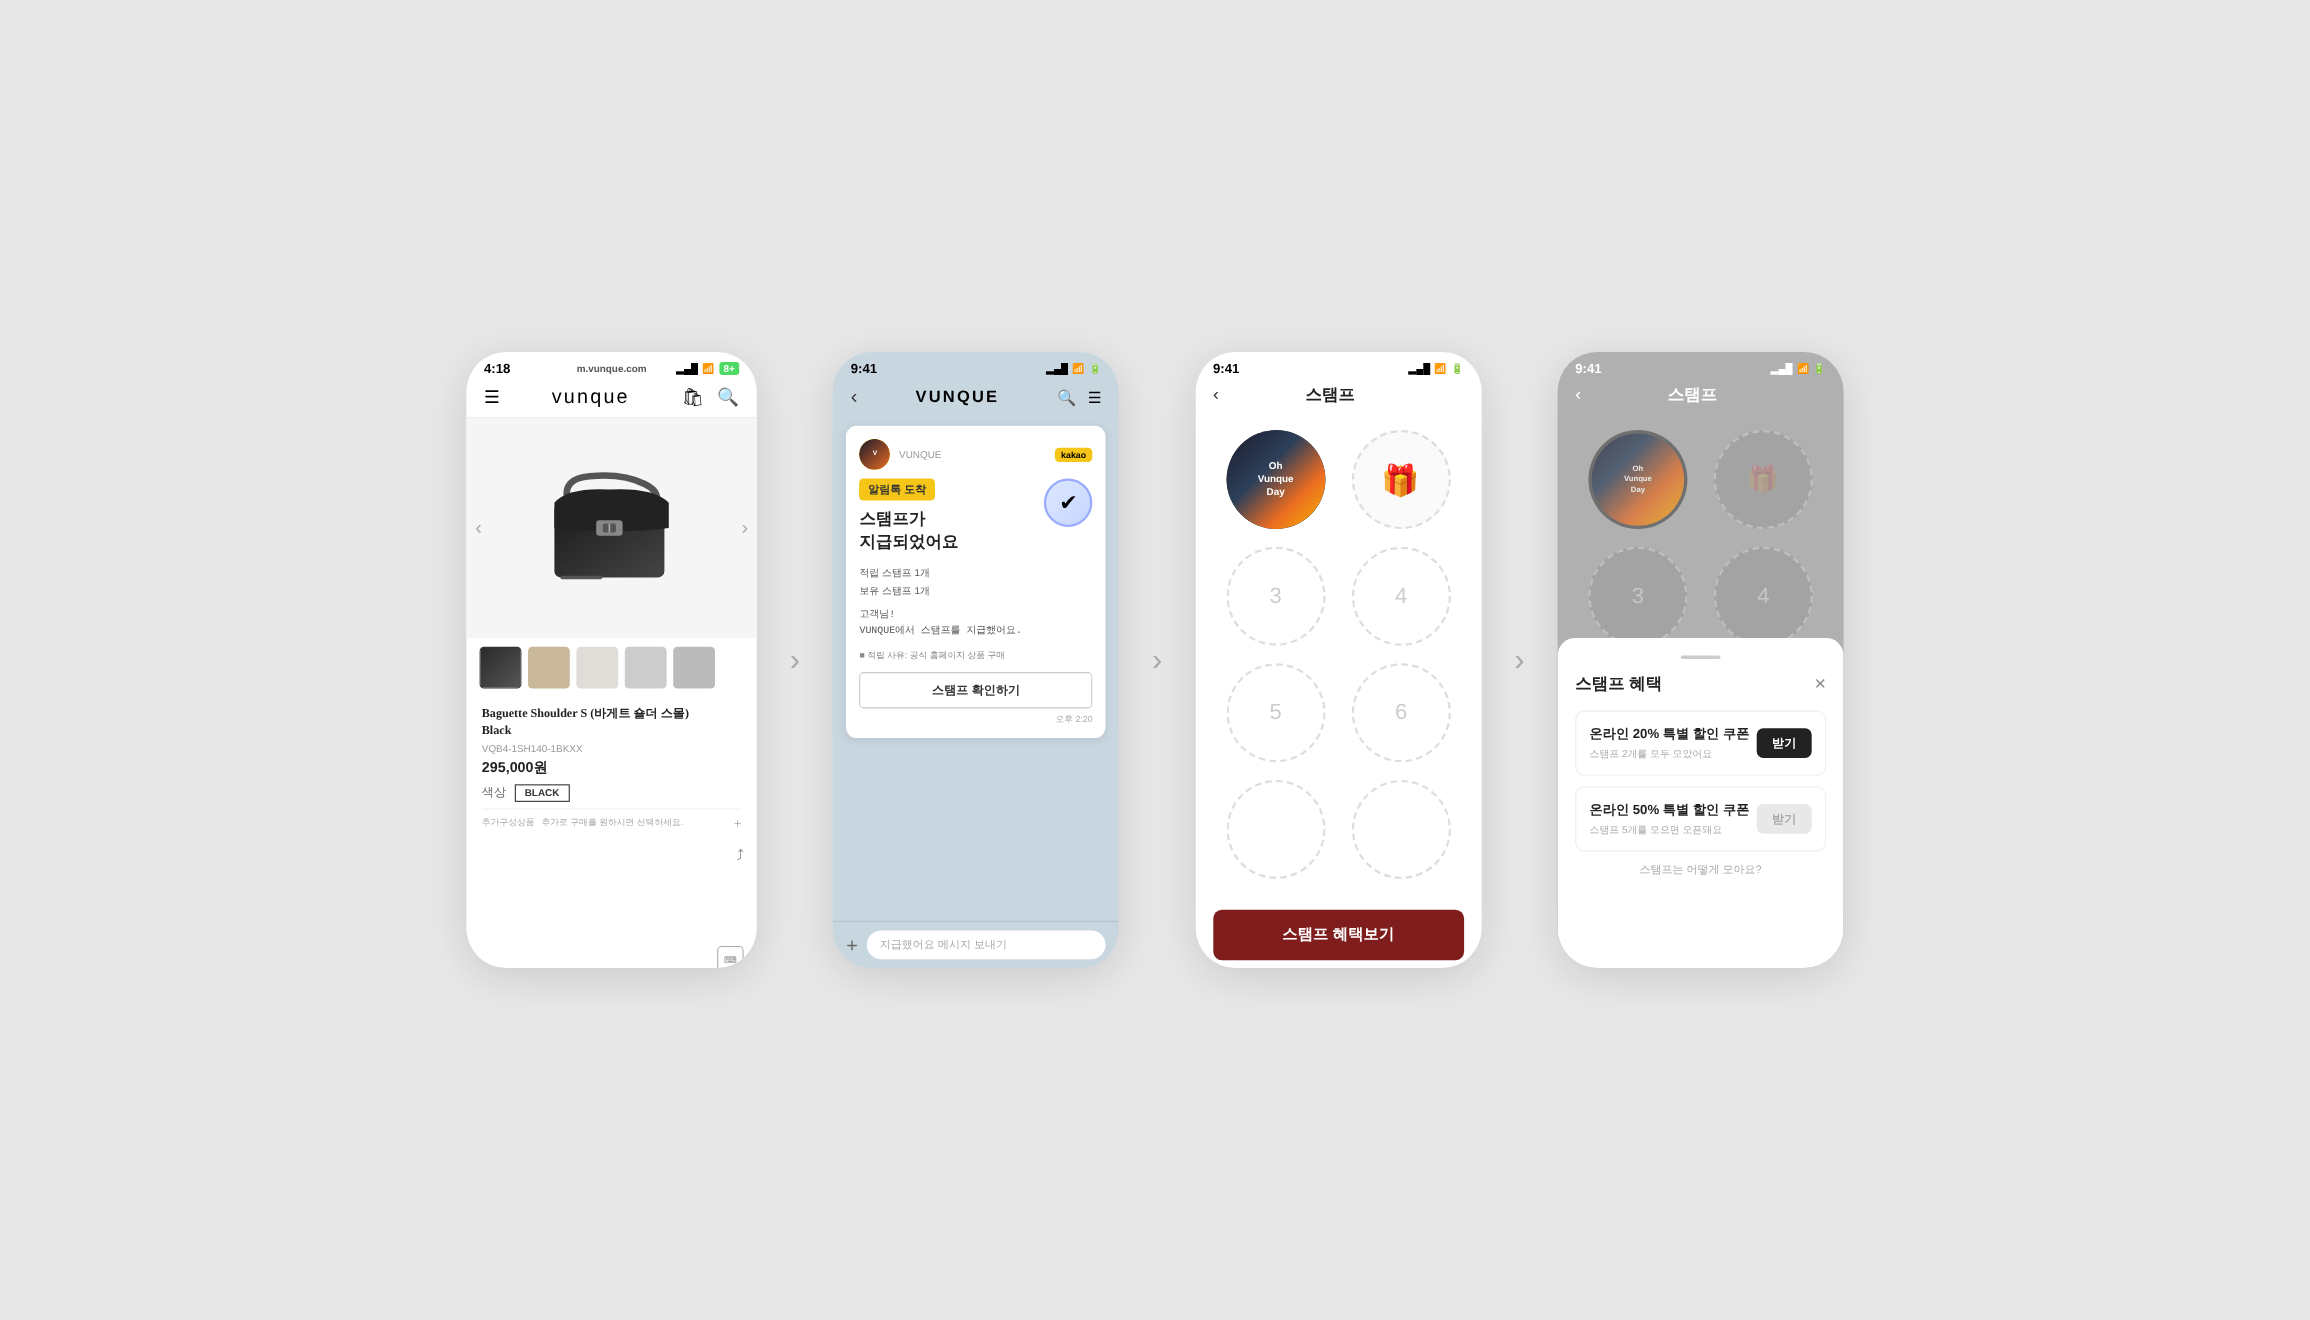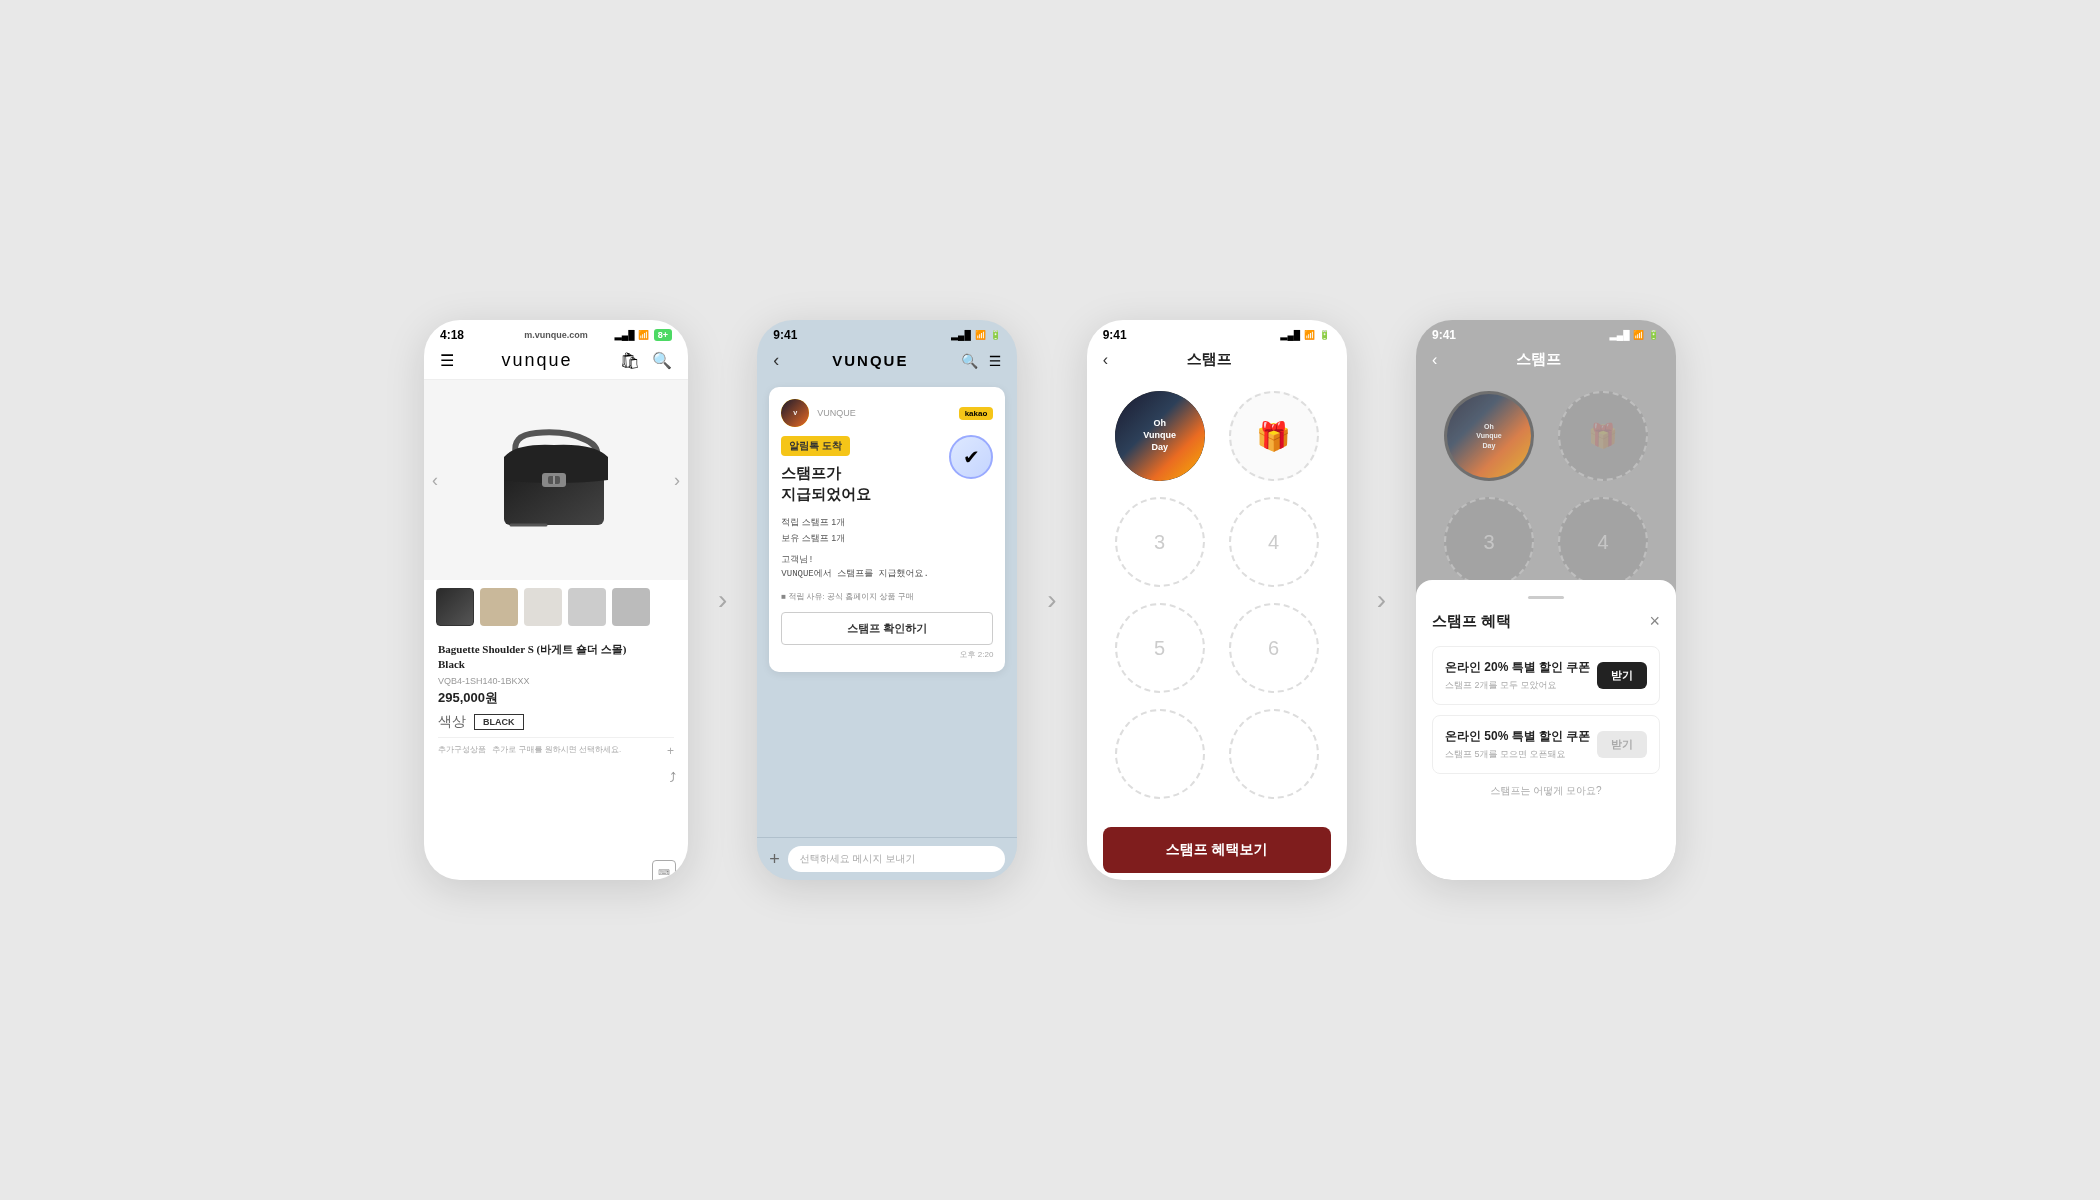--- a/index.html
+++ b/index.html
@@ -98,21 +98,21 @@
     }
     .thumb-2 { background: #c9b89a; }
     .thumb-3 { background: #e0ddd8; }
     .thumb-4 { background: #ccc; }
     .thumb-5 { background: #bbb; }
     .p1-info { padding: 8px 14px; }
     .p1-title { font-size: 11px; font-weight: 700; color: #222; line-height: 1.4; font-family: Liberation Serif, serif; }
     .p1-sku { font-size: 9px; color: #999; margin-top: 3px; }
     .p1-price { font-size: 13px; font-weight: 700; color: #222; margin-top: 3px; }
     .p1-color-row { display: flex; align-items: center; gap: 8px; margin-top: 6px; }
-    .p1-color-label { font-size: 14px; color: #666; }
+    .p1-color-label { font-size: 11px; color: #666; }
     .p1-color-tag {
       border: 1px solid #333;
       padding: 2px 8px;
       font-size: 9px;
       color: #333;
       font-weight: 600;
     }
     .p1-extra { font-size: 8px; color: #aaa; margin-top: 6px; border-top: 1px solid #f0f0f0; padding-top: 6px; }
     .p1-bottom {
       position: absolute;
@@ -532,21 +532,21 @@
         <span>고객님!</span><br>
         <span>VUNQUE에서 스탬프를 지급했어요.</span>
       </div>
       <div class="p2-reason">■ 적립 사유: 공식 홈페이지 상품 구매</div>
       <button class="p2-confirm-btn">스탬프 확인하기</button>
       <div class="p2-time">오후 2:20</div>
     </div>
 
     <div class="p2-input-bar">
       <span class="p2-plus">+</span>
-      <div class="p2-input-field">선택하세요 메시지 보내기</div>
+      <div class="p2-input-field">지급했어요 메시지 보내기</div>
     </div>
   </div>
 
   <div class="arrow">›</div>
 
   <div class="phone phone-3">
     <div class="status-bar">
       <span class="time">9:41</span>
       <span class="status-icons">
         <span style="font-size:9px;">▂▄█</span>

